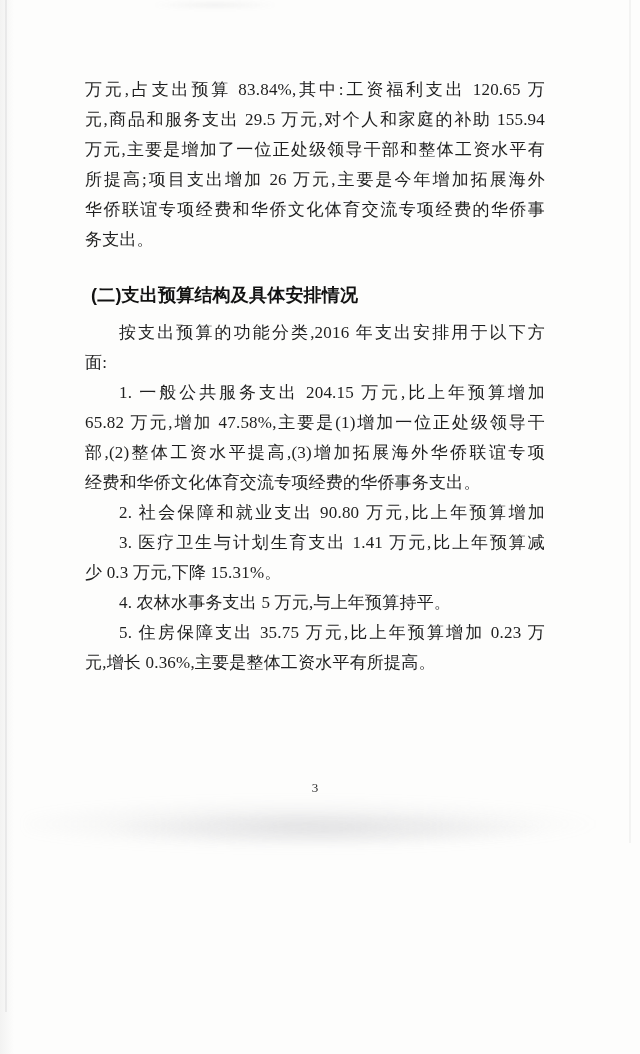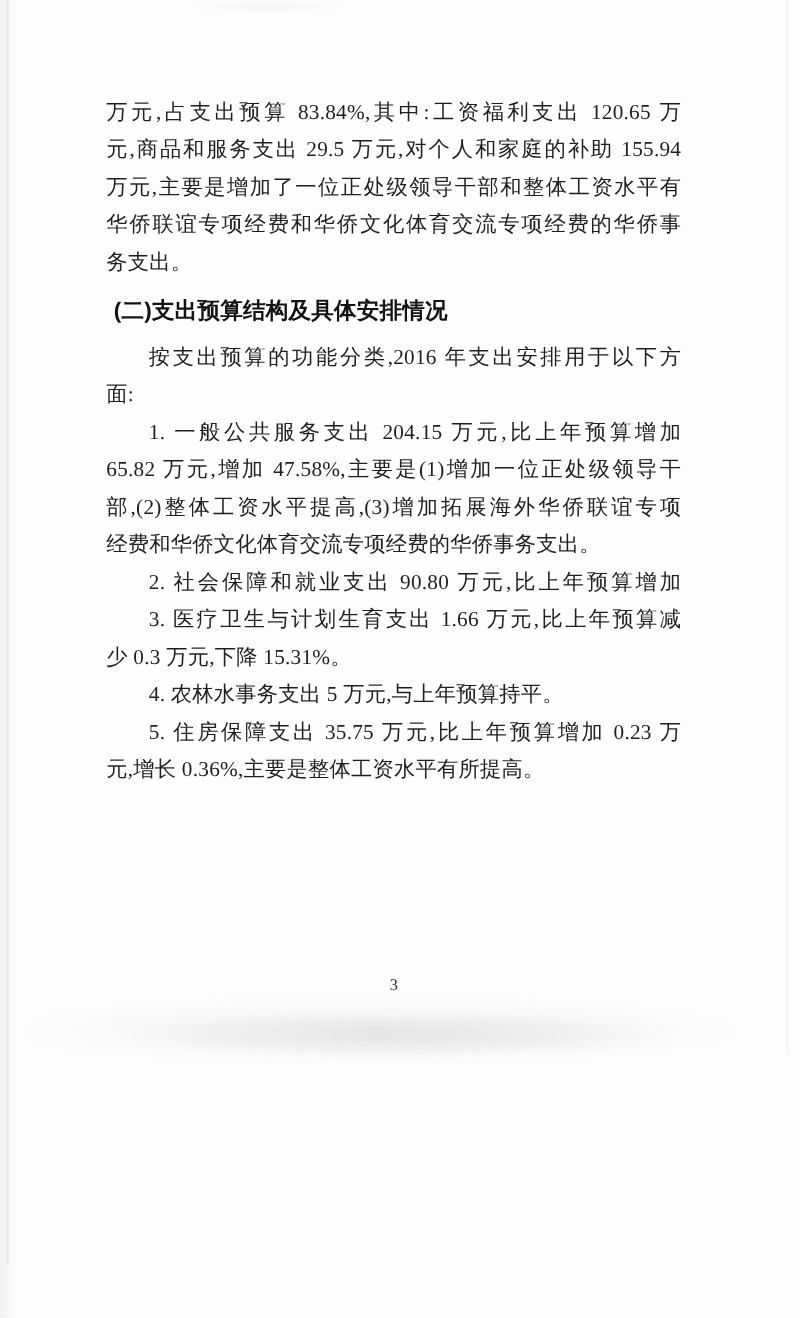--- a/index.html
+++ b/index.html
@@ -60,21 +60,21 @@
   }
   .line.left {
     text-align: right;
     text-align-last: left;
   }
   .line.indent { text-indent: 2em; }
   .line.heading {
     font-weight: 700;
     color: #121212;
     font-size: 18px;
-    margin-top: 8px;
+    margin-top: 25px;
     margin-bottom: 8px;
     text-indent: 6px;
     text-align: right;
     text-align-last: left;
     font-family: "Liberation Sans", "DejaVu Sans", sans-serif;
   }
   .page-number {
     position: absolute;
     left: 85px; top: 779px; width: 460px;
     text-align: center;
@@ -89,31 +89,32 @@
 <div class="scan">
   <div class="edge-left"></div>
   <div class="edge-line-left"></div>
   <div class="edge-line-right"></div>
   <div class="streak-top"></div>
 
   <div class="content">
       <div class="line">万元,占支出预算 83.84%,其中:工资福利支出 120.65 万</div>
       <div class="line">元,商品和服务支出 29.5 万元,对个人和家庭的补助 155.94</div>
       <div class="line">万元,主要是增加了一位正处级领导干部和整体工资水平有</div>
+      <div class="line">所提高;项目支出增加 26 万元,主要是今年增加拓展海外</div>
       <div class="line">华侨联谊专项经费和华侨文化体育交流专项经费的华侨事</div>
       <div class="line left">务支出。</div>
       <div class="line left heading">(二)支出预算结构及具体安排情况</div>
       <div class="line indent">按支出预算的功能分类,2016 年支出安排用于以下方</div>
       <div class="line left">面:</div>
       <div class="line indent">1. 一般公共服务支出 204.15 万元,比上年预算增加</div>
       <div class="line">65.82 万元,增加 47.58%,主要是(1)增加一位正处级领导干</div>
       <div class="line">部,(2)整体工资水平提高,(3)增加拓展海外华侨联谊专项</div>
       <div class="line left">经费和华侨文化体育交流专项经费的华侨事务支出。</div>
       <div class="line indent">2. 社会保障和就业支出 90.80 万元,比上年预算增加</div>
-      <div class="line indent">3. 医疗卫生与计划生育支出 1.66 万元,比上年预算减</div>
+      <div class="line indent">3. 医疗卫生与计划生育支出 1.41 万元,比上年预算减</div>
       <div class="line left">少 0.3 万元,下降 15.31%。</div>
       <div class="line left indent">4. 农林水事务支出 5 万元,与上年预算持平。</div>
       <div class="line indent">5. 住房保障支出 35.75 万元,比上年预算增加 0.23 万</div>
       <div class="line left">元,增长 0.36%,主要是整体工资水平有所提高。</div>
     </div>
 
   <div class="page-number">3</div>
 
   <div class="smudge s1"></div>
   <div class="smudge s2"></div>

